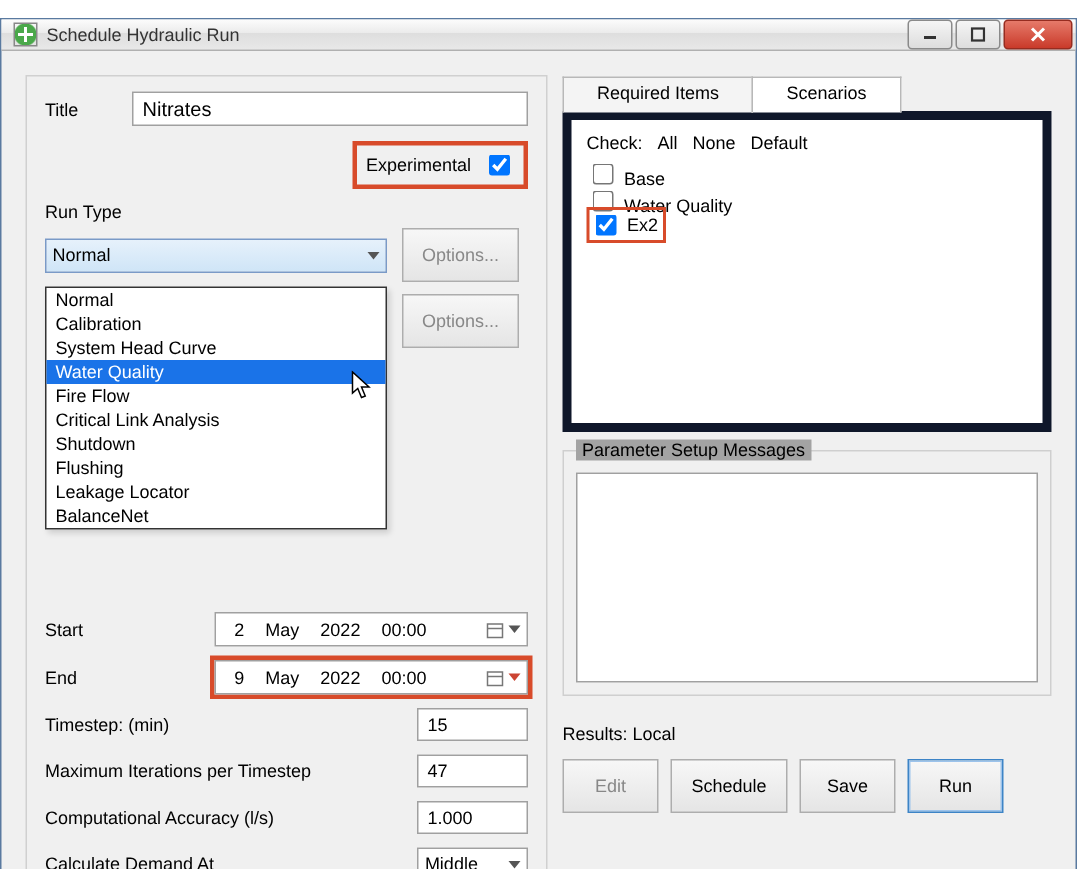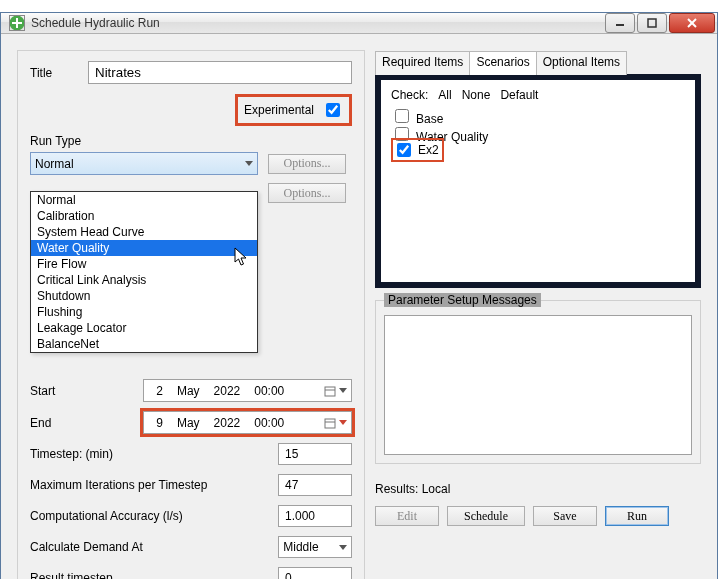--- a/index.html
+++ b/index.html
@@ -91,25 +91,25 @@
     height:23px; border:1px solid #7a9ac7;
     background:#fff; padding:2px 4px;
     display:flex; align-items:center; justify-content:space-between;
   }
   .select.sel-open {
     background: linear-gradient(#e6f1fb,#cfe5f7);
   }
   .run-type-row { display:flex; gap:10px; align-items:center; margin-bottom:10px; }
   .run-type-select { width:228px; }
   .btn {
-    height:20px; min-width:78px;
+    height:36px; min-width:78px;
     border:1px solid #adadad;
     background: linear-gradient(#f7f7f7,#e5e5e5);
     padding: 0 10px;
-    display:inline-flex; align-items:center; justify-content:center;font-family:Liberation Serif, serif;
+    display:inline-flex; align-items:center; justify-content:center;
   }
   .btn.disabled { color:#888; }
   .btn.primary { border:1px solid #3d84c6; box-shadow: inset 0 0 0 1px #9cc3eb; }
 
   .dropdown {
     position:absolute;
     left:12px; top:140px;
     width:228px;
     border:1px solid #333;
     background:#fff;
@@ -153,21 +153,21 @@
     display:flex; align-items:center; justify-content:space-between;
   }
 
   .chev { width:0;height:0;border-left:4px solid transparent;border-right:4px solid transparent;border-top:5px solid #555; }
   .chev.red { border-top-color:#c43; }
 
   
   .tabstrip { display:flex; height:24px; margin-bottom:0; }
   .tab {
     border:1px solid #b8b8b8; border-bottom:none;
-    padding:3px 6px; background:#f4f4f4;
+    padding:3px 22px; background:#f4f4f4;
     position:relative; top:1px;
   }
   .tab.active { background:#fff; }
   .tab + .tab { margin-left:-1px;}
   .tab-body {
     border:6px solid #0f172a; background:#fff;
     height:214px; padding:8px 10px;
   }
   .check-links { display:flex; gap:10px; margin-bottom:6px; align-items:center;}
   .lnk { color:#000; }
@@ -334,21 +334,20 @@
             </div>
         </div>
 
       </div>
     </div>
 
     <div class="right-panel">
       <div class="tabstrip" id="tabstrip">
           <div class="tab">Required Items</div>
           <div class="tab active">Scenarios</div>
-          <div class="tab">Optional Items</div>
         </div>
       <div class="tab-body">
         <div class="check-links">
           <span>Check:</span>
           <span class="lnk">All</span>
           <span class="lnk">None</span>
           <span class="lnk">Default</span>
         </div>
         <div class="scenario-list" id="scenario-list">
             <div class="srow">

